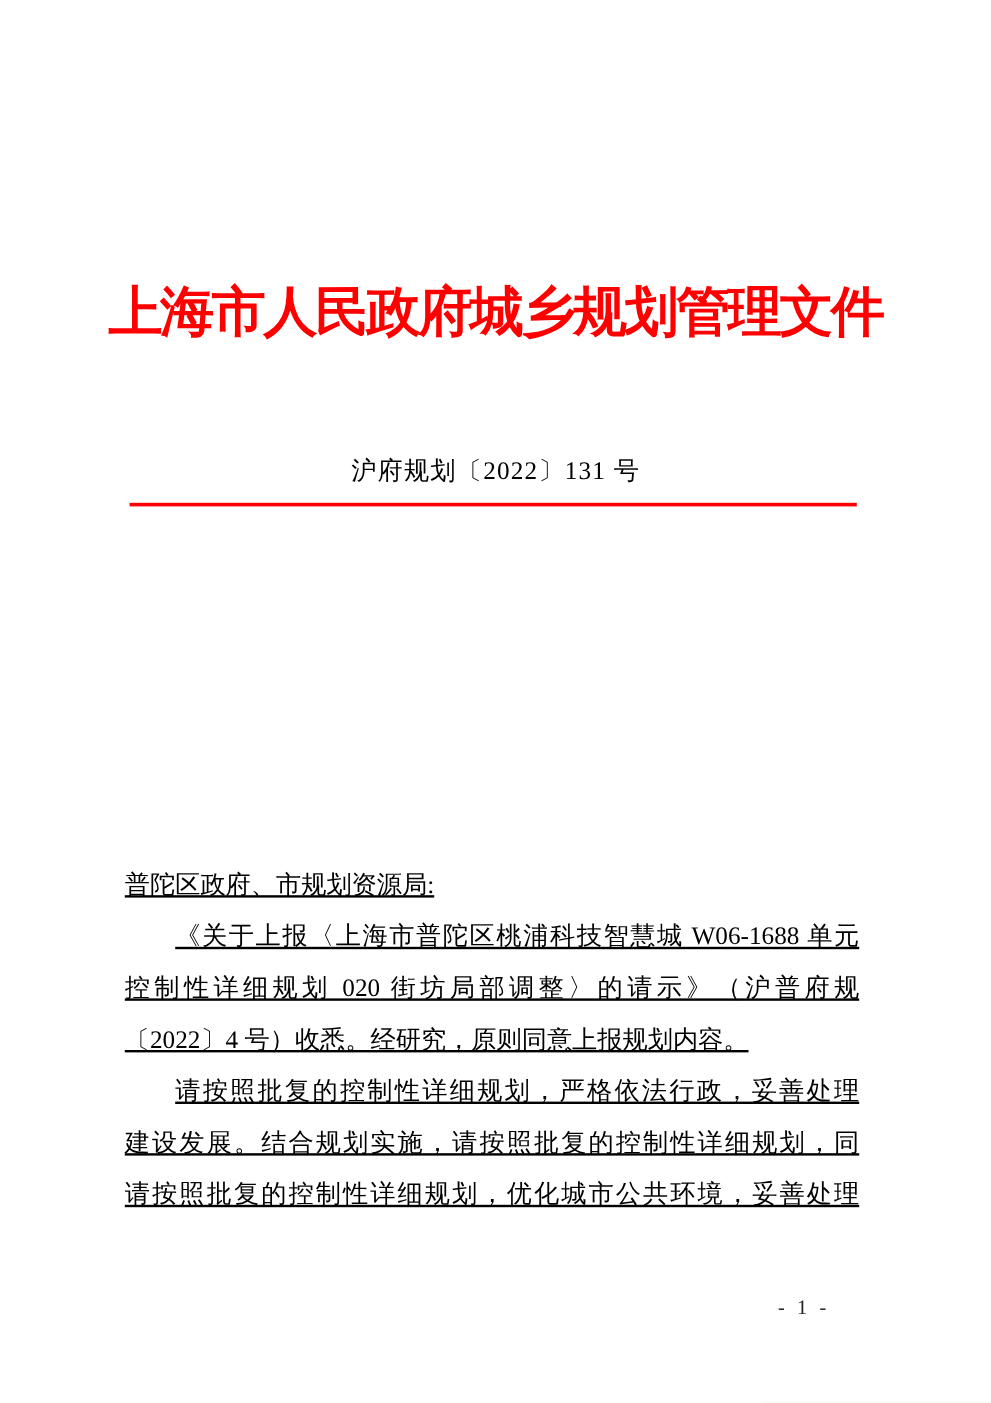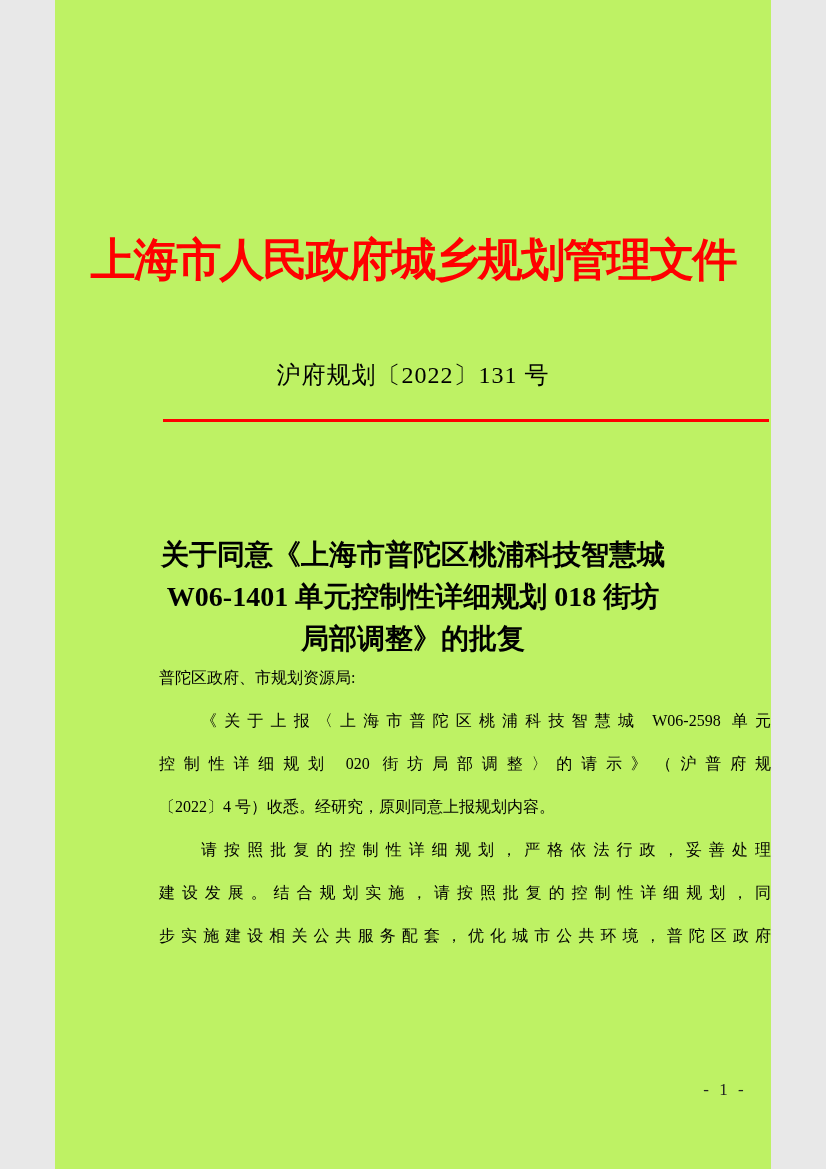--- a/index.html
+++ b/index.html
@@ -1,46 +1,46 @@
 <!DOCTYPE html>
 <html><head>
 <meta charset="utf-8">
 <style>
   * { margin: 0; padding: 0; box-sizing: border-box; }
   html, body { background: #e8e8e8; }
   .page {
     position: relative;
-    width: 716px;
+    width: 826px;
     height: 1169px;
     margin: 0 auto;
-    background: #bef264;
+    background: #ffffff;
     overflow: hidden;
     font-family: "Liberation Serif", "DejaVu Serif", serif;
     color: #000000;
   }
   .letterhead {
     position: absolute;
     top: 231px;
     left: 0;
     width: 100%;
     text-align: center;
     color: #ff0000;
     font-weight: bold;
     font-size: 45px;
     letter-spacing: -2px;
     line-height: 1.3;
     white-space: nowrap;
   }
   .doc-number {
     position: absolute;
-    top: 360px;
+    top: 377px;
     left: 0;
     width: 100%;
     text-align: center;
-    font-size: 24px;
+    font-size: 21px;
     letter-spacing: 1px;
     line-height: 30px;
   }
   .red-rule {
     position: absolute;
     top: 419px;
     left: 108px;
     width: 606px;
     height: 3px;
     background: #ff0000;
@@ -50,25 +50,26 @@
     top: 534px;
     left: 0;
     width: 100%;
     text-align: center;
     font-weight: bold;
     font-size: 28px;
     line-height: 42px;
   }
   .body-text {
     position: absolute;
-    top: 656px;
+    top: 716px;
     left: 104px;
     width: 612px;
-    font-size: 16px;
+    font-size: 21px;
     line-height: 43px;
+    text-decoration: underline;
   }
   .line {
     height: 43px;
     white-space: nowrap;
   }
   .jline {
     white-space: normal;
     text-align: justify;
     text-align-last: justify;
     text-justify: inter-character;
@@ -91,33 +92,28 @@
 <body>
 
 <div class="page">
 
   <div class="letterhead">上海市人民政府城乡规划管理文件</div>
 
   <div class="doc-number">沪府规划〔2022〕131 号</div>
 
   <div class="red-rule"></div>
 
-  <div class="doc-title">
-    <div>关于同意《上海市普陀区桃浦科技智慧城</div>
-    <div>W06-1401 单元控制性详细规划 018 街坊</div>
-    <div>局部调整》的批复</div>
-  </div>
 
   <div class="body-text">
     <div class="line">普陀区政府、市规划资源局:</div>
 
-    <div class="line jline indent">《关于上报〈上海市普陀区桃浦科技智慧城 W06-2598 单元</div>
+    <div class="line jline indent">《关于上报〈上海市普陀区桃浦科技智慧城 W06-1688 单元</div>
     <div class="line jline">控制性详细规划 020 街坊局部调整〉的请示》（沪普府规</div>
     <div class="line">〔2022〕4 号）收悉。经研究，原则同意上报规划内容。</div>
 
     <div class="line jline indent">请按照批复的控制性详细规划，严格依法行政，妥善处理</div>
     <div class="line jline">建设发展。结合规划实施，请按照批复的控制性详细规划，同</div>
-    <div class="line jline">步实施建设相关公共服务配套，优化城市公共环境，普陀区政府</div>
+    <div class="line jline">请按照批复的控制性详细规划，优化城市公共环境，妥善处理</div>
   </div>
 
   <div class="page-number">- 1 -</div>
 
 </div>
 
 </body></html>

